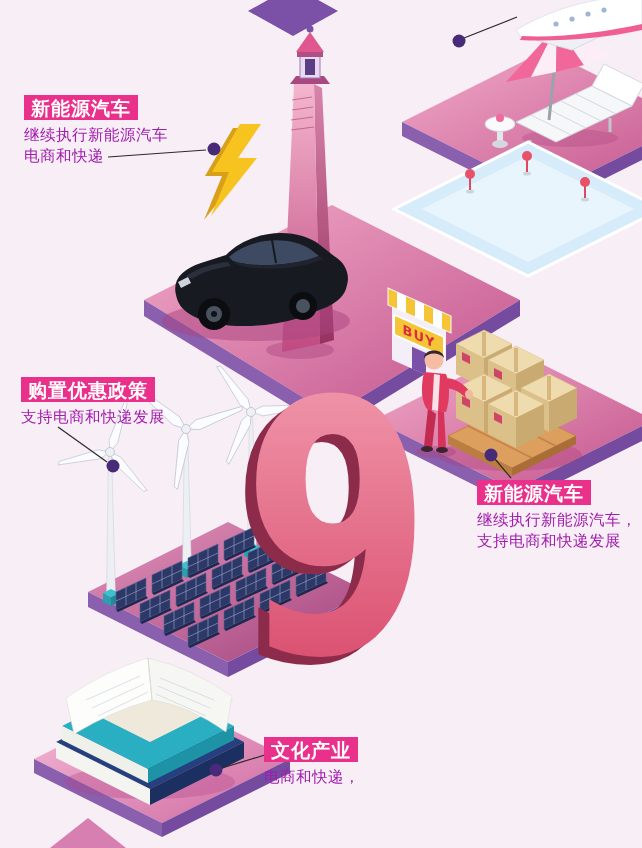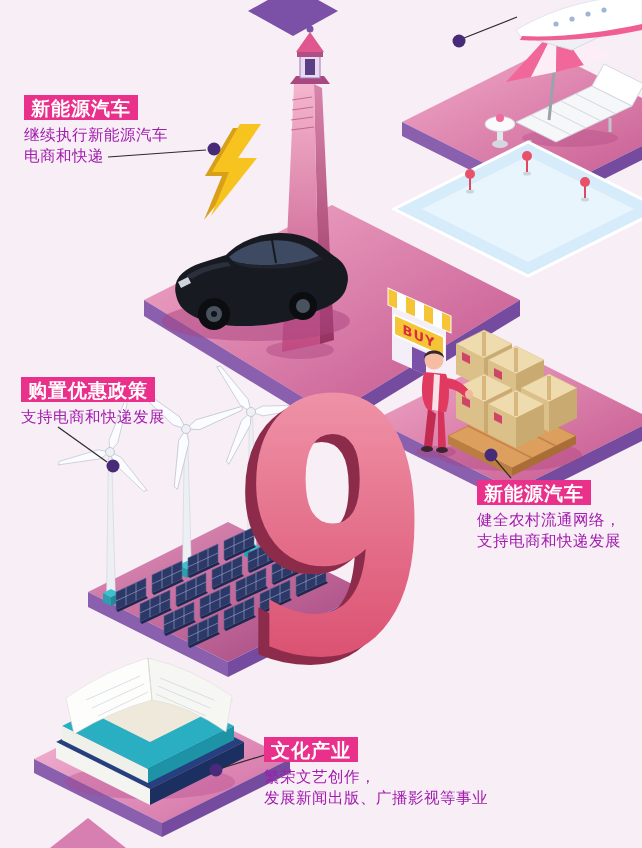--- a/index.html
+++ b/index.html
@@ -370,26 +370,25 @@
 <div class="label" style="left:21px;top:377px">
   <span class="tag">购置优惠政策</span>
   <div class="sub">
     <div>支持电商和快递发展</div>
   </div>
 </div>
 
 <div class="label" style="left:477px;top:480px">
   <span class="tag">新能源汽车</span>
   <div class="sub">
-    <div>健全农村流通网络，</div>
+    <div>继续执行新能源汽车，</div>
     <div>支持电商和快递发展</div>
   </div>
 </div>
 
 <div class="label" style="left:264px;top:737px">
   <span class="tag">文化产业</span>
   <div class="sub">
-    <div>繁荣文艺创作，</div>
-    <div>发展新闻出版、广播影视等事业</div>
+    <div>电商和快递，</div>
   </div>
 </div>
 
 </div>
 
 </body></html>

